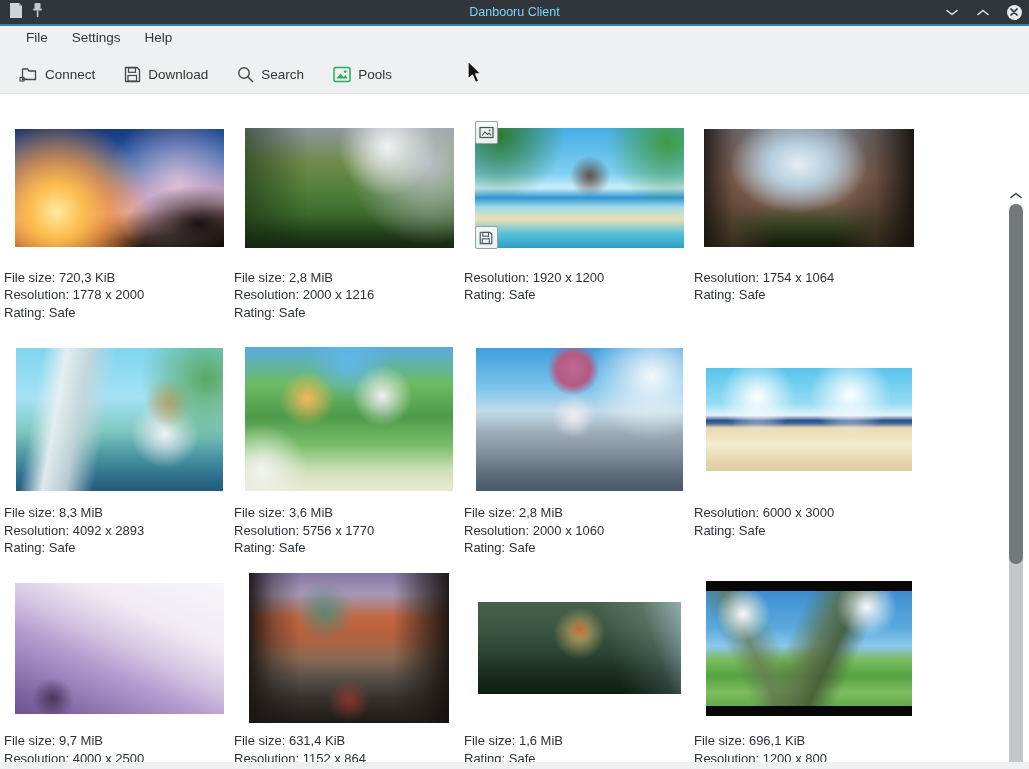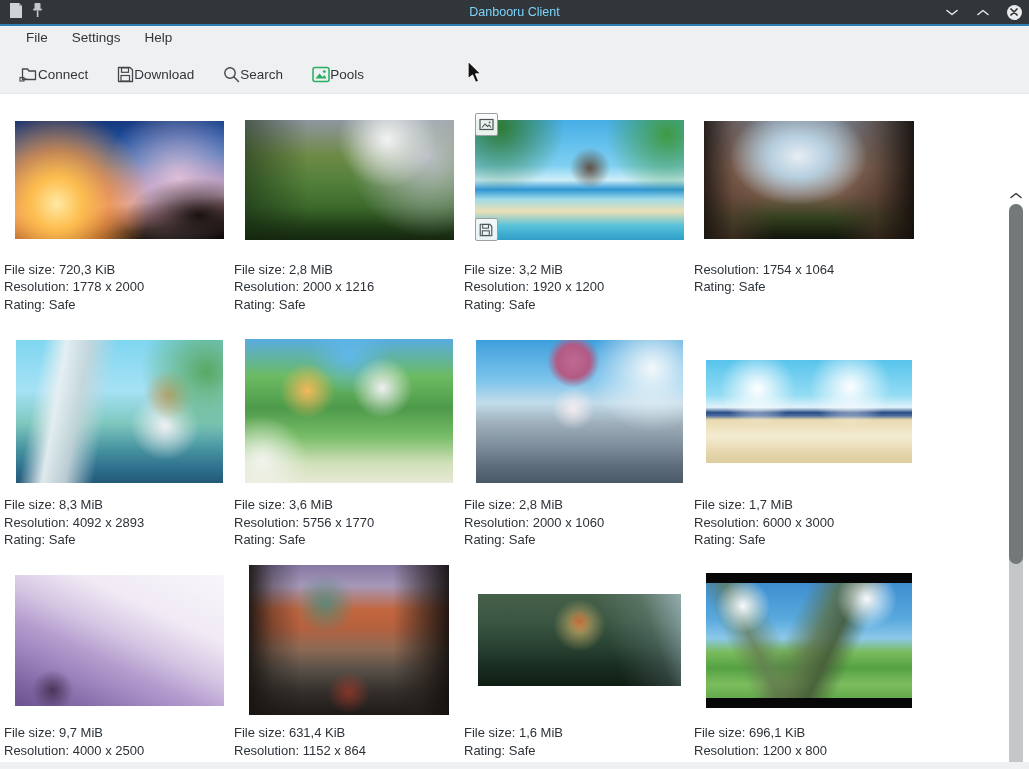--- a/index.html
+++ b/index.html
@@ -19,34 +19,34 @@
                 align-items:center;justify-content:center;}
 
   
   .menubar{position:absolute;top:26px;left:0;right:0;height:29px;background:#eff0f1;
            display:flex;align-items:flex-start;padding-left:14px;}
   .menu-item{padding:4px 12px;font-size:13.5px;color:#31363b;}
 
   
   .toolbar{position:absolute;top:55px;left:0;right:0;height:38px;background:#eff0f1;
            display:flex;align-items:center;padding-left:10px;border-bottom:1px solid #e4e6e8;}
-  .tool-btn{display:flex;align-items:center;padding:6px 9px;margin-right:11px;
+  .tool-btn{display:flex;align-items:center;gap:7px;padding:6px 9px;margin-right:11px;
             font-size:13.5px;color:#31363b;}
   .tool-btn svg{display:block;}
 
   
   .content{position:absolute;top:94px;left:0;width:1029px;height:668px;background:#fff;overflow:hidden;}
   .grid{position:absolute;top:0;left:0;width:1000px;}
   .row{display:flex;padding-left:4px;}
   .card{width:230px;flex:0 0 230px;}
   .thumb-wrap{display:flex;align-items:center;justify-content:center;position:relative;}
   .row1 .thumb-wrap{height:120px;}
   .row2 .thumb-wrap{height:144px;}
   .row3 .thumb-wrap{height:152px;}
-  .row1{margin-top:26px;}
+  .row1{margin-top:34px;}
   .row2{margin-top:26px;}
   .row3{margin-top:16px;}
   .row1 .meta{margin-top:21px;}
   .row2 .meta{margin-top:13px;}
   .row3 .meta{margin-top:8px;}
   .meta{font-size:13px;line-height:17.4px;color:#2c3238;}
   .thumb{position:relative;box-sizing:border-box;}
 
   
   .overlay-btn{position:absolute;width:23px;height:23px;background:rgba(250,251,251,.92);
@@ -262,21 +262,20 @@
         <span class="overlay-btn ov-bottom">
           <svg width="14" height="14" viewBox="0 0 17 17">
             <path d="M1.5 1.5 h11.5 l2.5 2.5 v11.5 h-14 z" fill="none" stroke="#4d5357" stroke-width="1.4" stroke-linejoin="round"></path>
             <rect x="4.5" y="1.8" width="7" height="4.5" fill="none" stroke="#4d5357" stroke-width="1.3"></rect>
             <rect x="4" y="9.5" width="8.5" height="5.6" fill="none" stroke="#4d5357" stroke-width="1.3"></rect>
           </svg>
         </span>
       </div>
     </div>
     <div class="meta">
-      <div>File size: 3,2 MiB</div>
       <div>Resolution: 1920 x 1200</div>
       <div>Rating: Safe</div>
     </div>
   </div>
 
   <div class="card">
     <div class="thumb-wrap">
       <div class="thumb t4" style="width: 210px; height: 118px;">
         
         
@@ -332,21 +331,20 @@
   </div>
 
   <div class="card">
     <div class="thumb-wrap">
       <div class="thumb t8" style="width: 206px; height: 103px;">
         
         
       </div>
     </div>
     <div class="meta">
-      <div>File size: 1,7 MiB</div>
       <div>Resolution: 6000 x 3000</div>
       <div>Rating: Safe</div>
     </div>
   </div>
 </div>
       <div class="row row3">
   <div class="card">
     <div class="thumb-wrap">
       <div class="thumb t9" style="width: 209px; height: 131px;">
         

